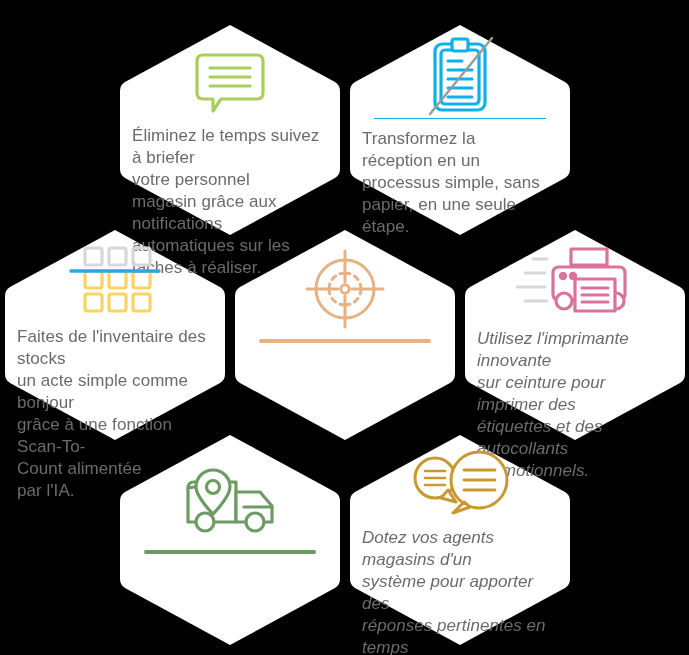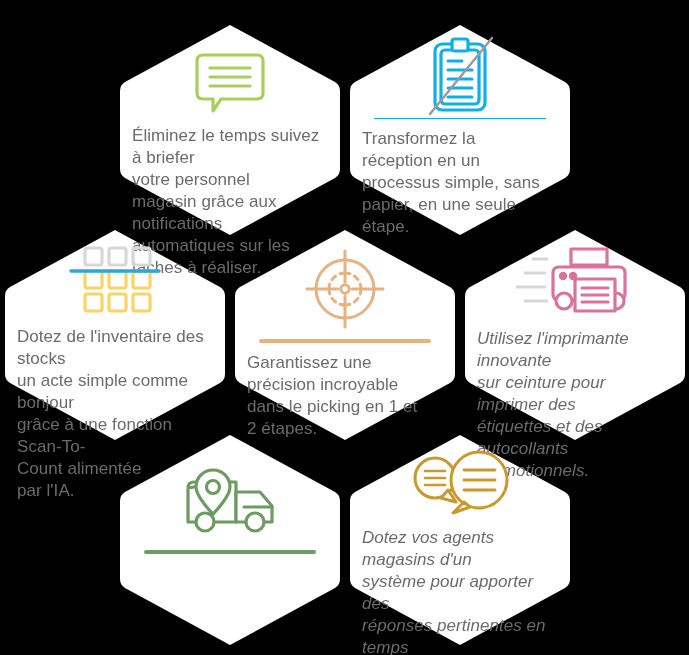--- a/index.html
+++ b/index.html
@@ -156,21 +156,21 @@
             <rect x="40" y="26" width="17" height="17" rx="2" stroke="#fbd265"></rect>
             <rect x="64" y="26" width="17" height="17" rx="2" stroke="#fbd265"></rect>
             <rect x="16" y="49" width="17" height="17" rx="2" stroke="#fbd265"></rect>
             <rect x="40" y="49" width="17" height="17" rx="2" stroke="#fbd265"></rect>
             <rect x="64" y="49" width="17" height="17" rx="2" stroke="#fbd265"></rect>
           </g>
           <line x1="2" y1="26" x2="90" y2="26" stroke="#2ba8e0" stroke-width="3.4" stroke-linecap="round"></line>
         </svg>
       </div>
       <div class="hex-rule" style="background:#fbd265"></div>
-      <div class="hex-text">Dotez de l'inventaire des stocks
+      <div class="hex-text">Faites de l'inventaire des stocks
 un acte simple comme bonjour
 grâce à une fonction Scan-To-
 Count alimentée
 par l'IA.</div>
     </div>
   </div>
 
   <div class="hex pos-3">
     <svg class="hex-bg" viewBox="0 0 226 216">
       <path d="M113 3 L218 60 Q223 63 223 69 L223 147 Q223 153 218 156 L113 213 L8 156 Q3 153 3 147 L3 69 Q3 63 8 60 Z" fill="#ffffff" stroke="none"></path>
@@ -189,24 +189,20 @@
             <path d="M24 40 A16 16 0 0 1 40 24" stroke-dasharray="5 5"></path>
             <line x1="40" y1="2" x2="40" y2="33"></line>
             <line x1="40" y1="47" x2="40" y2="78"></line>
             <line x1="2" y1="40" x2="33" y2="40"></line>
             <line x1="47" y1="40" x2="78" y2="40"></line>
             <circle cx="40" cy="40" r="4.2"></circle>
           </g>
         </svg>
       </div>
       <div class="hex-rule" style="background:#e5b284"></div>
-      <div class="hex-text">Garantissez une
-précision incroyable
-dans le picking en 1 et
-2 étapes.</div>
     </div>
   </div>
 
   <div class="hex pos-4">
     <svg class="hex-bg" viewBox="0 0 226 216">
       <path d="M113 3 L218 60 Q223 63 223 69 L223 147 Q223 153 218 156 L113 213 L8 156 Q3 153 3 147 L3 69 Q3 63 8 60 Z" fill="#ffffff" stroke="none"></path>
     </svg>
     <div class="hex-inner">
       <div class="hex-icon" style="height:96px;padding-top:20px;">
         <svg width="120" height="70" viewBox="0 0 120 70">

